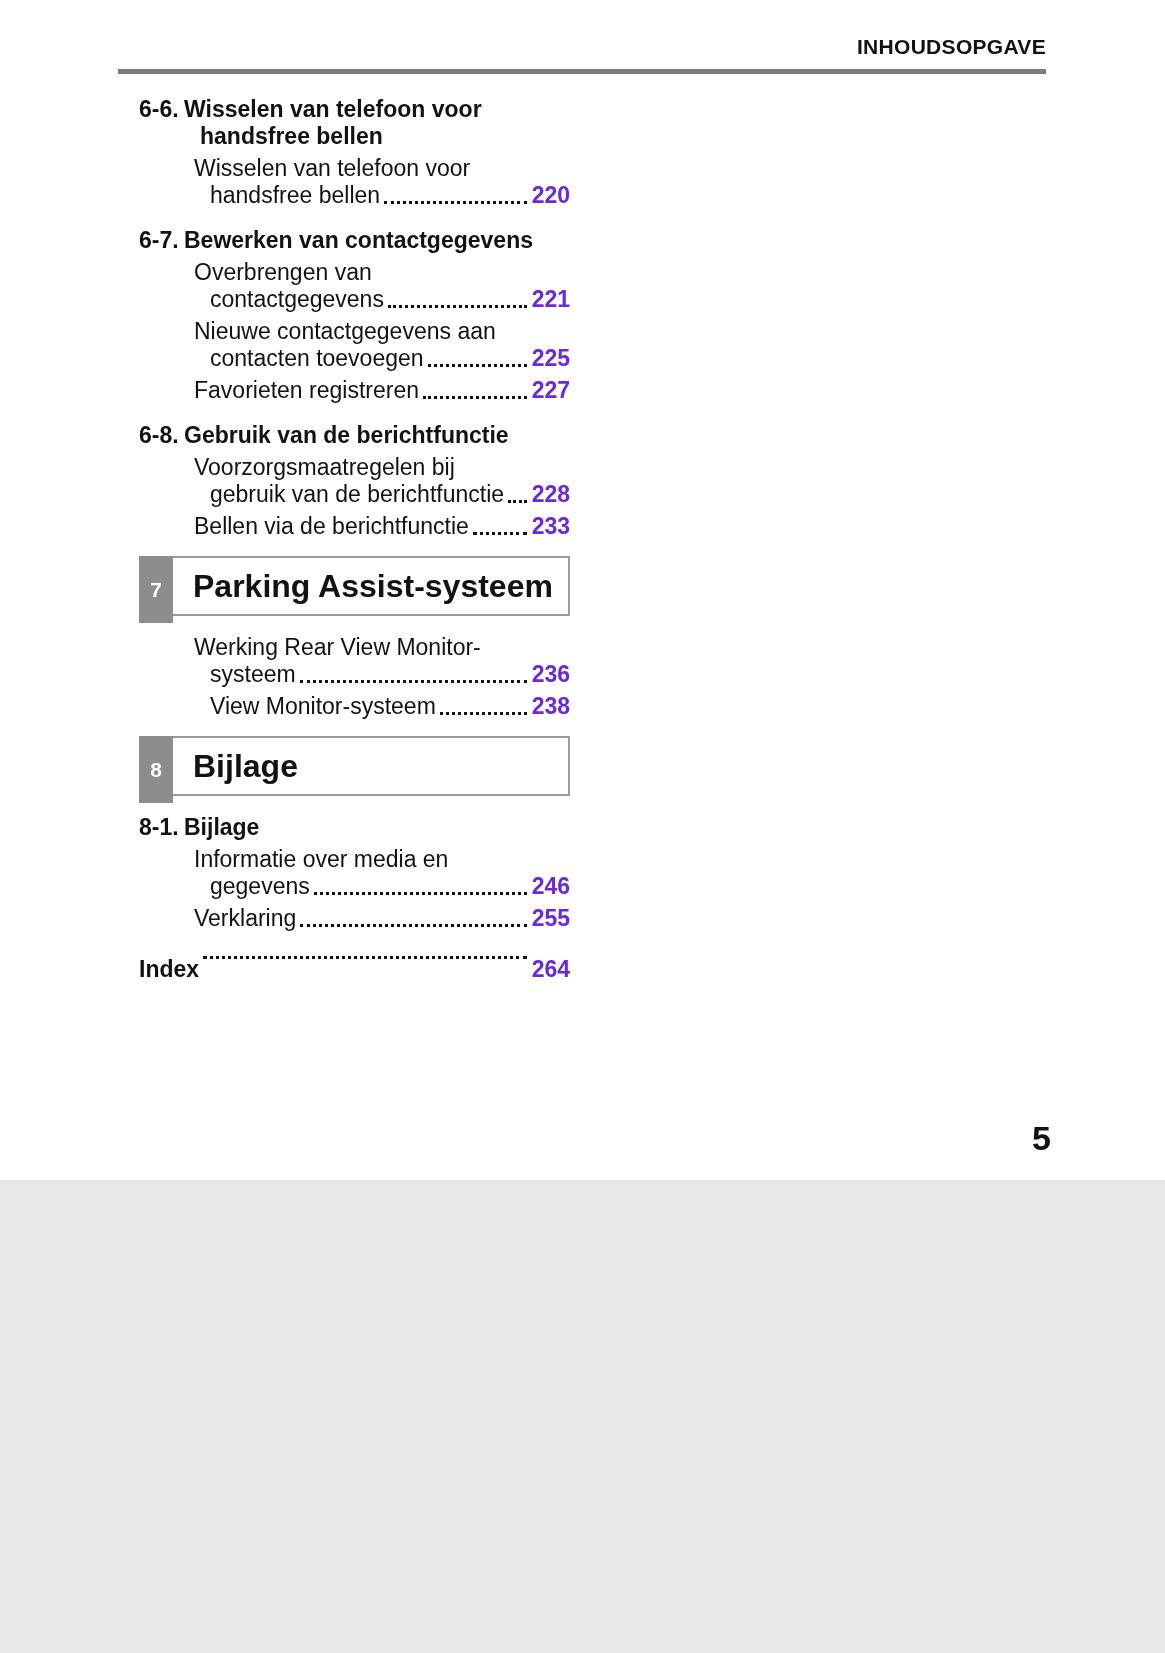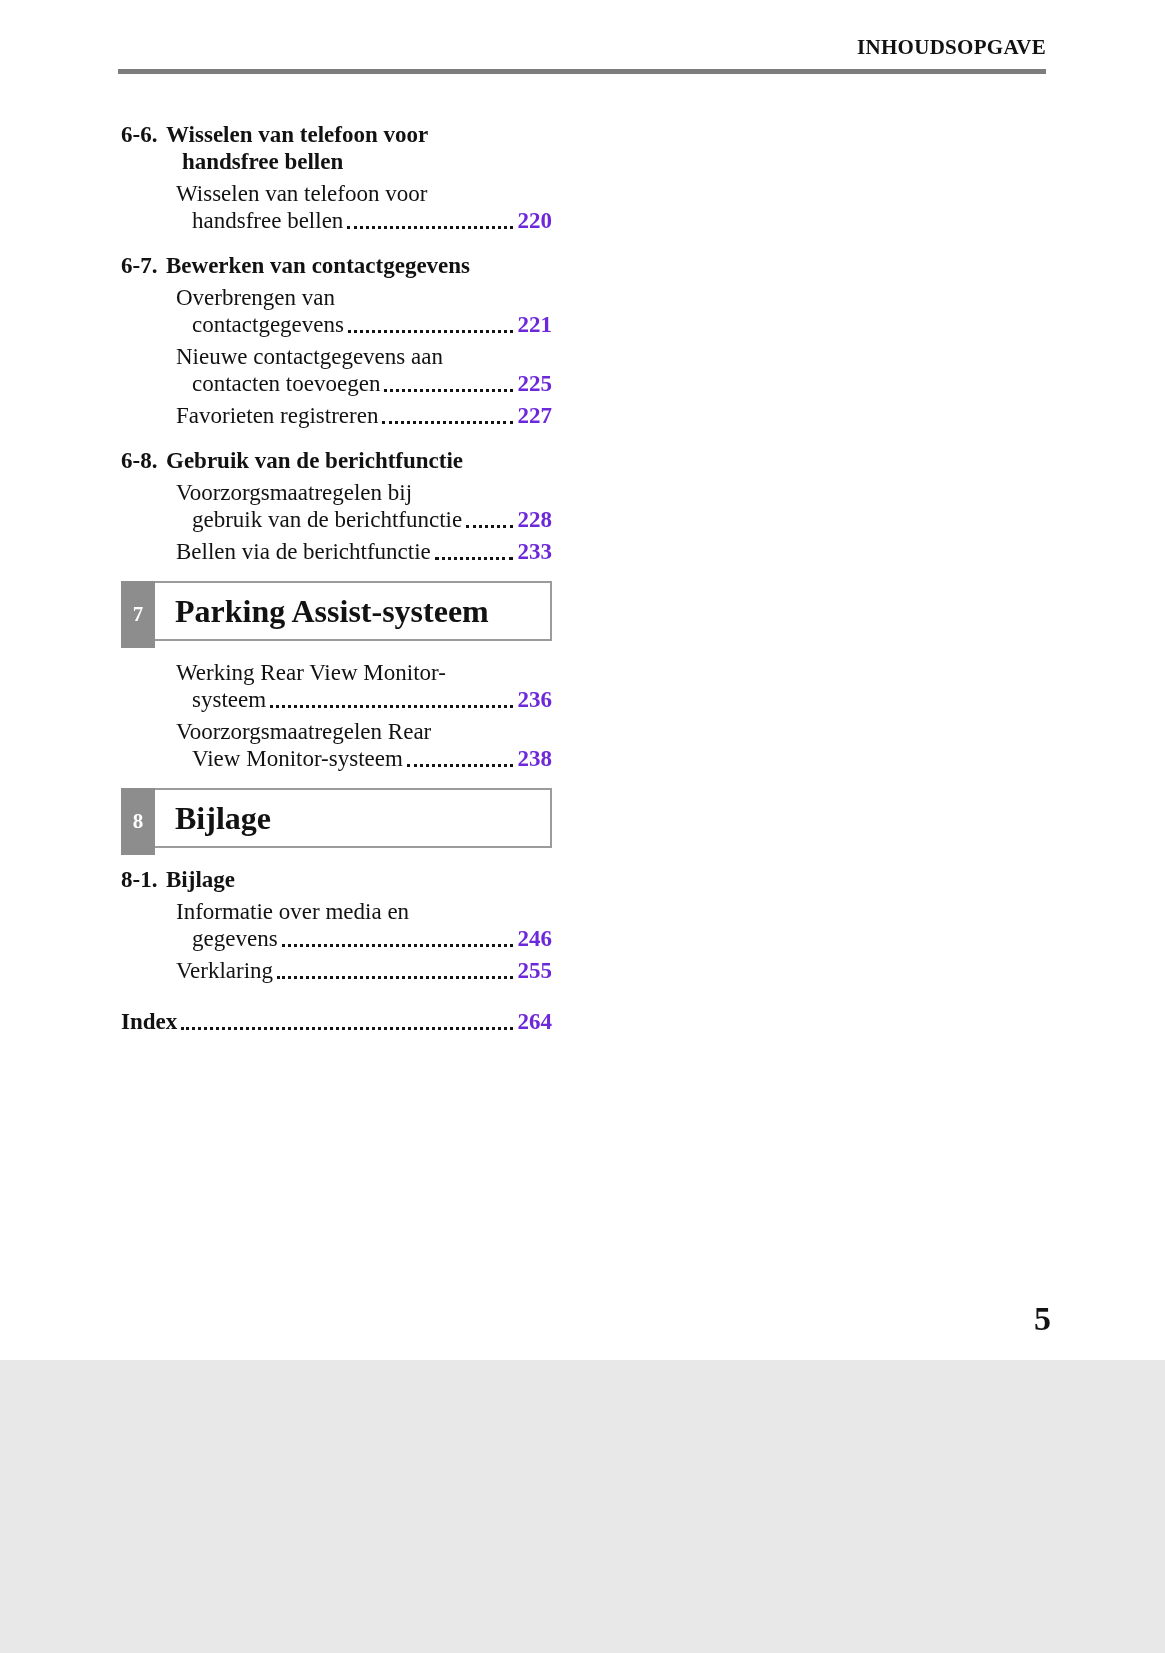--- a/index.html
+++ b/index.html
@@ -1,37 +1,37 @@
 <!DOCTYPE html>
 <html><head>
 <meta charset="utf-8">
 <style>
   html,body { margin:0; padding:0; background:#e8e8e8; }
   .page {
     position:relative;
-    width:1165px; height:1360px;
+    width:1165px; height:1180px;
     margin:0 auto;
     background:#ffffff;
-    font-family:Liberation Serif, serif;
+    font-family:Liberation Sans, sans-serif;
     color:#121212;
     overflow:hidden;
   }
   
   .header-title {
     position:absolute; top:35px; right:119px;
     font-size:21px; font-weight:bold; letter-spacing:0.3px;
   }
   .header-rule {
     position:absolute; top:69px; left:118px; right:119px;
     height:5px; background:#7d7d7d;
   }
   
   .toc {
-    position:absolute; top:96px; left:121px; width:431px;
-    font-size:23px; line-height:27px;margin-top:25px;
+    position:absolute; top:96px; left:139px; width:431px;
+    font-size:23px; line-height:27px;
   }
   .toc-group { margin-top:18px; }
   .toc-group:first-child { margin-top:0; }
   .group-heading { display:flex; font-weight:bold; margin-bottom:5px; }
   .group-id { width:45px; flex:none; }
   .group-title { flex:1; }
   .gt-line.cont { padding-left:16px; }
   .toc-entry { padding-left:55px; margin-bottom:5px; }
   .entry-line.cont { padding-left:16px; }
   .entry-line.last { display:flex; align-items:flex-end; }
@@ -57,21 +57,21 @@
     background:#8d8d8d;
     color:#ffffff; font-weight:bold; font-size:21px;
     display:flex; align-items:center; justify-content:center;
   }
   .chapter-title {
     position:absolute; left:52px; top:50%;
     transform:translateY(-50%);
     font-weight:bold; font-size:32px; white-space:nowrap;
   }
   
-  .index-row { display:flex; align-items:flex-end; margin-top:24px; }
+  .index-row { display:flex; align-items:flex-start; margin-top:24px; }
   .index-label { font-weight:bold; white-space:nowrap; }
   
   .footer-page {
     position:absolute; right:114px; bottom:22px;
     font-size:34px; font-weight:bold;
   }
 </style>
 </head>
 <body>
 
@@ -166,21 +166,20 @@
     <section class="toc-group">
       <div class="toc-entry">
         <div class="entry-line">Werking Rear View Monitor-</div>
         <div class="entry-line cont last">
           <span class="entry-text">systeem</span>
           <span class="leader"></span>
           <span class="entry-page">236</span>
         </div>
       </div>
       <div class="toc-entry">
-        <div class="entry-line">Voorzorgsmaatregelen Rear</div>
         <div class="entry-line cont last">
           <span class="entry-text">View Monitor-systeem</span>
           <span class="leader"></span>
           <span class="entry-page">238</span>
         </div>
       </div>
     </section>
 
     <div class="chapter-box">
       <div class="chapter-tab">

